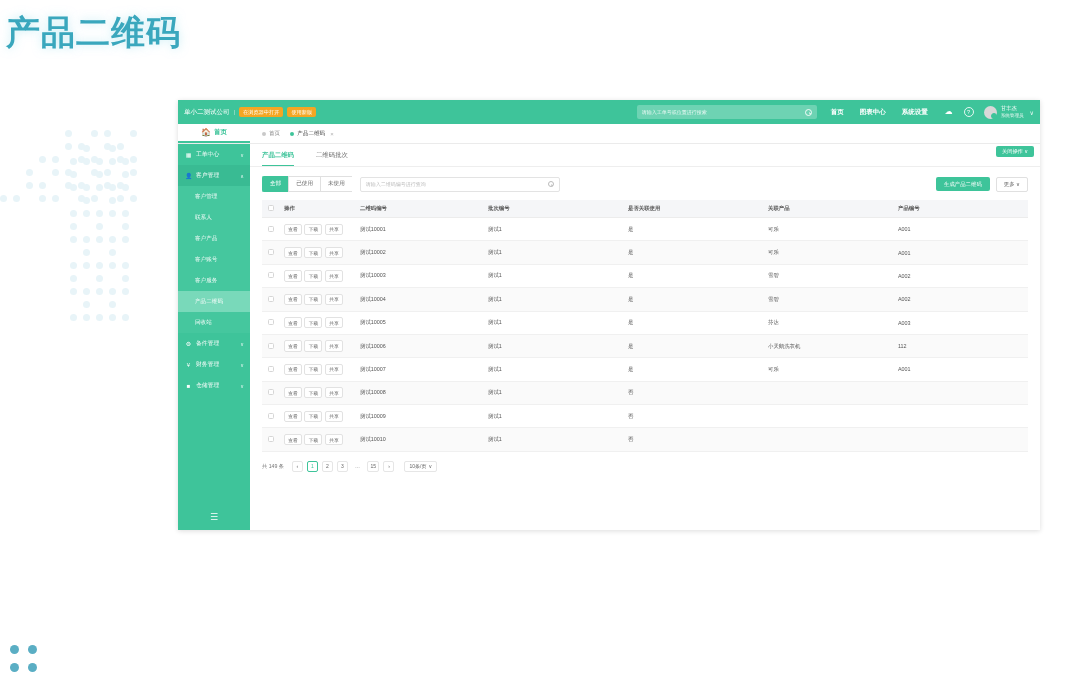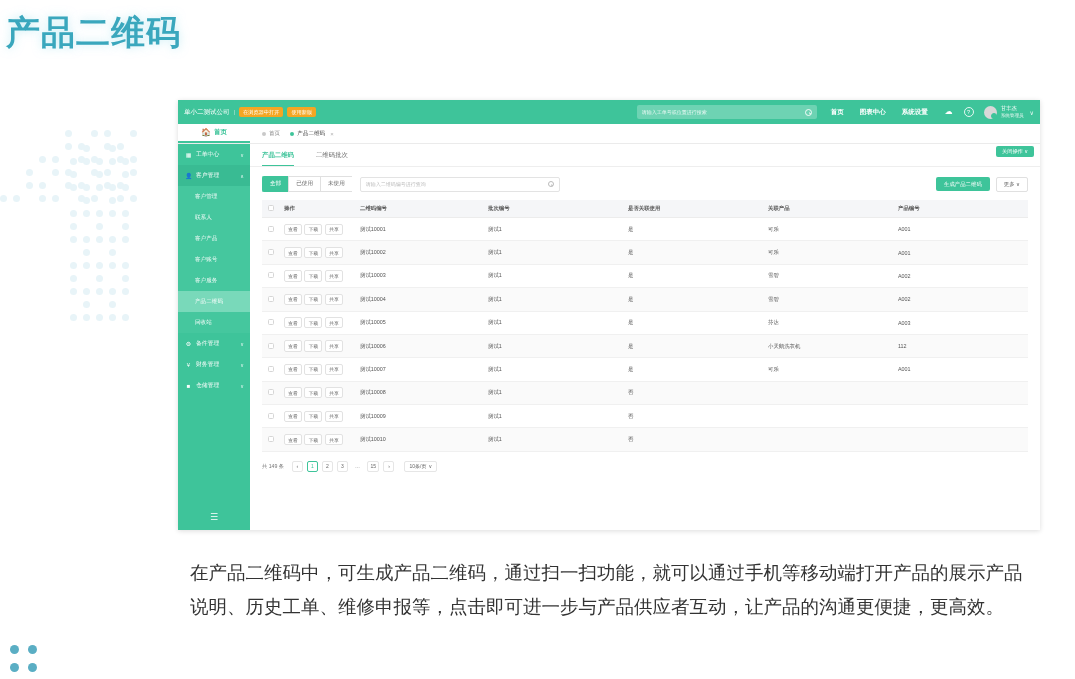--- a/index.html
+++ b/index.html
@@ -518,14 +518,13 @@
           <span class="pgsize">
             <span>10条/页</span>
             <span>∨</span>
           </span>
         </div>
 
       </div>
     </div>
   </div>
 
-  <div class="caption">在产品二维码中，可生成产品二维码，通过扫一扫功能，就可以通过手机等移动端打开产品的展示产品说明、历史工单、维修申报等，点击即可进一步与产品供应者互动，让产品的沟通更便捷，更高效。</div>
 </div>
 
 </body></html>

